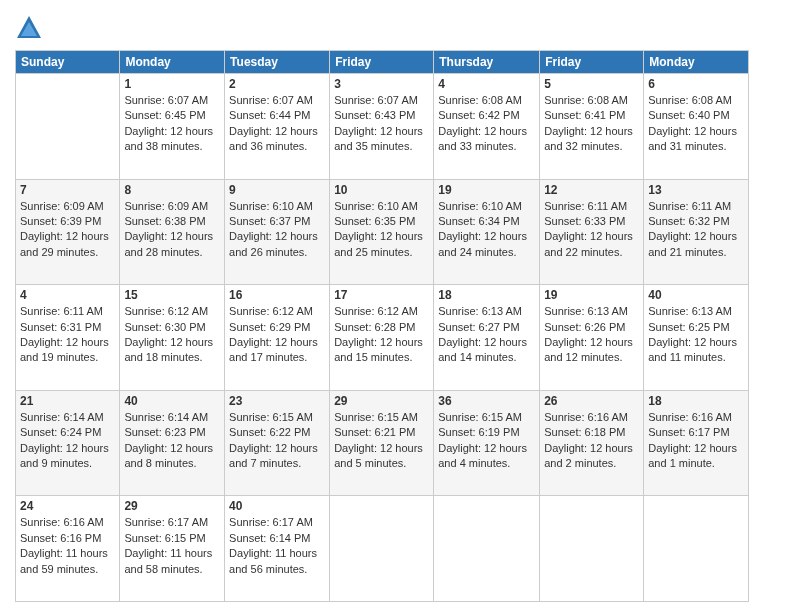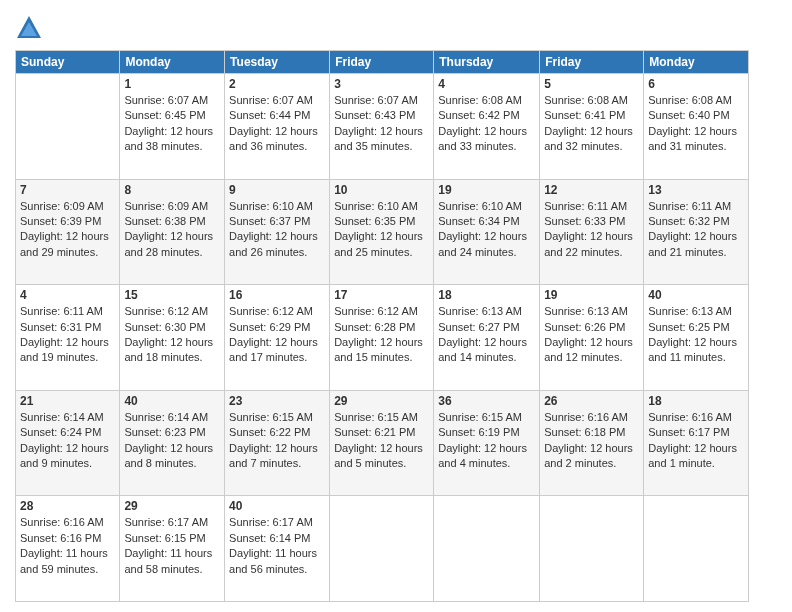--- a/index.html
+++ b/index.html
@@ -249,21 +249,21 @@
             <span class="cell-day">26</span>
             <div class="cell-info">Sunrise: 6:16 AM<br>Sunset: 6:18 PM<br>Daylight: 12 hours and 2 minutes.</div>
           </td>
           <td>
             <span class="cell-day">18</span>
             <div class="cell-info">Sunrise: 6:16 AM<br>Sunset: 6:17 PM<br>Daylight: 12 hours and 1 minute.</div>
           </td>
         </tr>
         <tr>
           <td>
-            <span class="cell-day">28</span>
+            <span class="cell-day">24</span>
             <div class="cell-info">Sunrise: 6:16 AM<br>Sunset: 6:16 PM<br>Daylight: 11 hours and 59 minutes.</div>
           </td>
           <td>
             <span class="cell-day">29</span>
             <div class="cell-info">Sunrise: 6:17 AM<br>Sunset: 6:15 PM<br>Daylight: 11 hours and 58 minutes.</div>
           </td>
           <td>
             <span class="cell-day">40</span>
             <div class="cell-info">Sunrise: 6:17 AM<br>Sunset: 6:14 PM<br>Daylight: 11 hours and 56 minutes.</div>
           </td>

